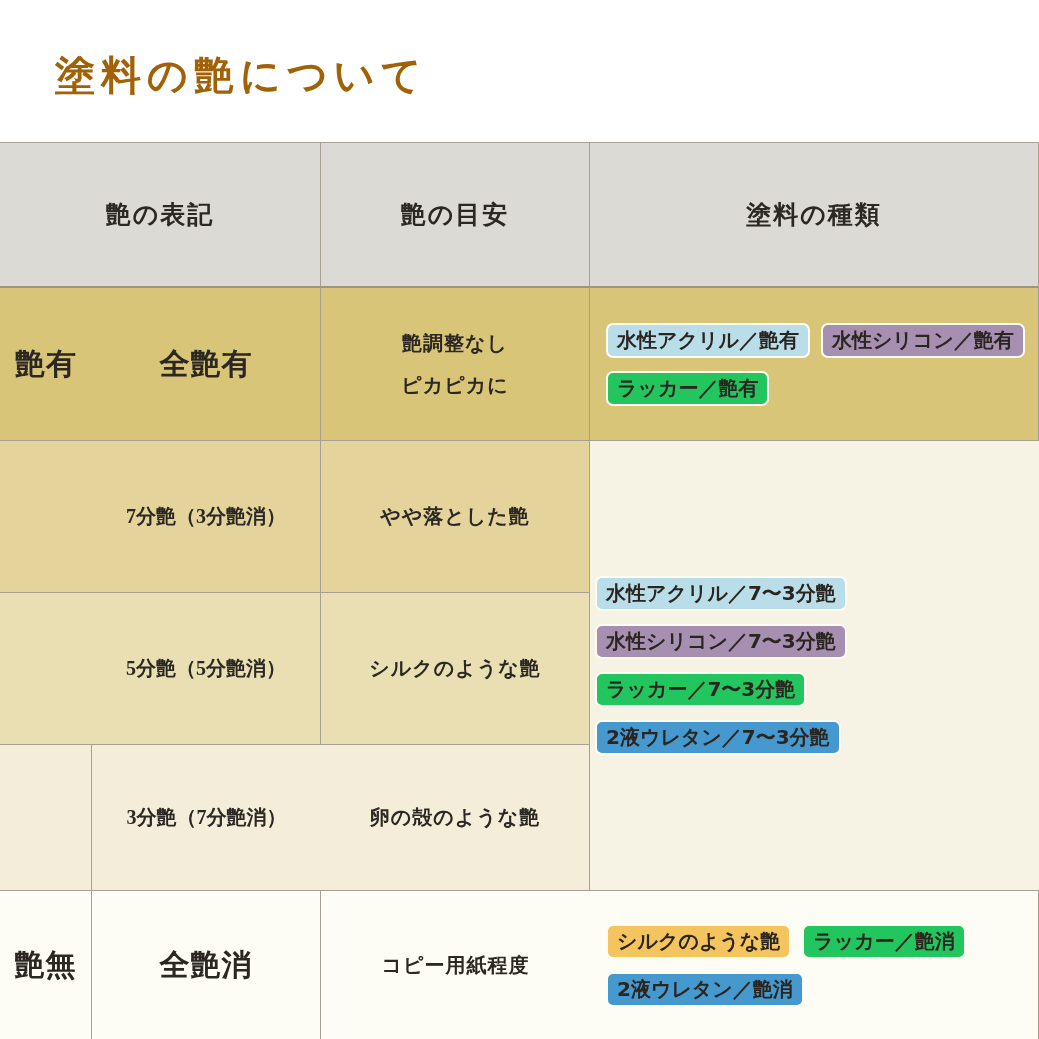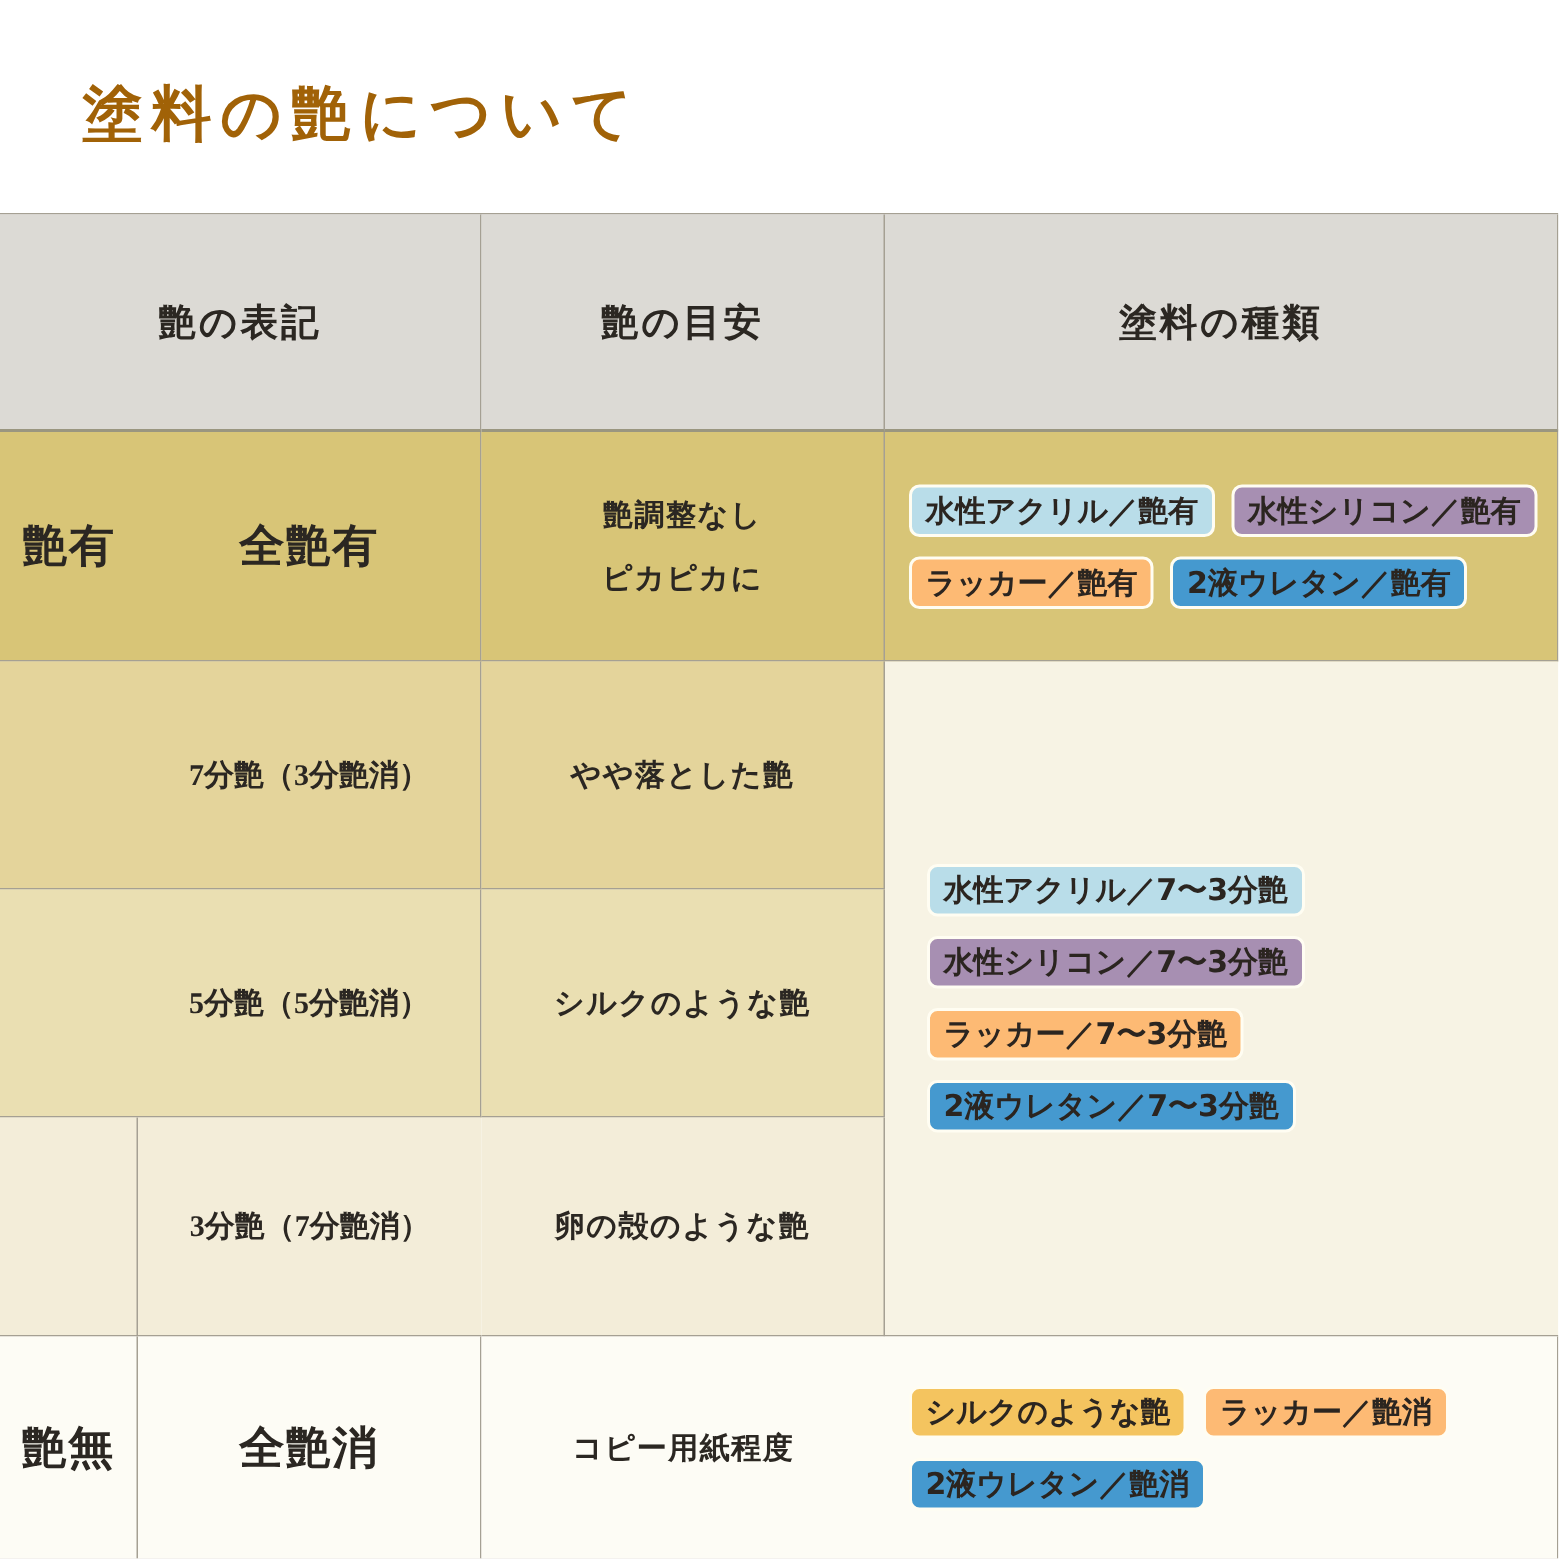--- a/index.html
+++ b/index.html
@@ -73,40 +73,40 @@
     flex-wrap: wrap;
     gap: 13px 11px;
     padding-left: 16px;
     padding-right: 10px;
   }
   .paint-cell-col {
     flex-direction: column;
     justify-content: center;
     align-items: flex-start;
     gap: 13px;
-    padding-left: 28px;
+    padding-left: 5px;
     grid-column: 4;
     grid-row: 3 / 6;
     border-right: none;
   }
 
   .badge {
     display: inline-block;
     font-size: 20px;
     font-weight: bold;
     color: #2b2520;
     padding: 3px 9px 4px 9px;
     border: 2px solid #fffdf2;
     border-radius: 7px;
     white-space: nowrap;
     line-height: 1.2;
   }
   .badge-aqua   { background: #b9dde9; }
   .badge-purple { background: #a78fb2; }
-  .badge-orange { background: #fdba74; }
+  .badge-orange { background: #22c55e; }
   .badge-blue   { background: #4599cf; }
   .badge-yellow { background: #f4c45f; }
 </style>
 </head>
 <body>
 
 <div class="page">
 
   <h1 class="title">塗料の艶について</h1>
 
@@ -121,21 +121,20 @@
     <div class="cell bg-r1 guide-cell">
       <div class="guide-2line">
         <div>艶調整なし</div>
         <div>ピカピカに</div>
       </div>
     </div>
     <div class="cell bg-r1 paint-cell">
       <span class="badge badge-aqua">水性アクリル／艶有</span>
       <span class="badge badge-purple">水性シリコン／艶有</span>
       <span class="badge badge-orange">ラッカー／艶有</span>
-      <span class="badge badge-blue">2液ウレタン／艶有</span>
     </div>
 
     <div class="cell bg-r2 cat-cell"></div>
     <div class="cell bg-r2 notation-cell">7分艶（3分艶消）</div>
     <div class="cell bg-r2 guide-cell">やや落とした艶</div>
 
     <div class="cell bg-mid paint-cell-col">
       <span class="badge badge-aqua">水性アクリル／7〜3分艶</span>
       <span class="badge badge-purple">水性シリコン／7〜3分艶</span>
       <span class="badge badge-orange">ラッカー／7〜3分艶</span>

